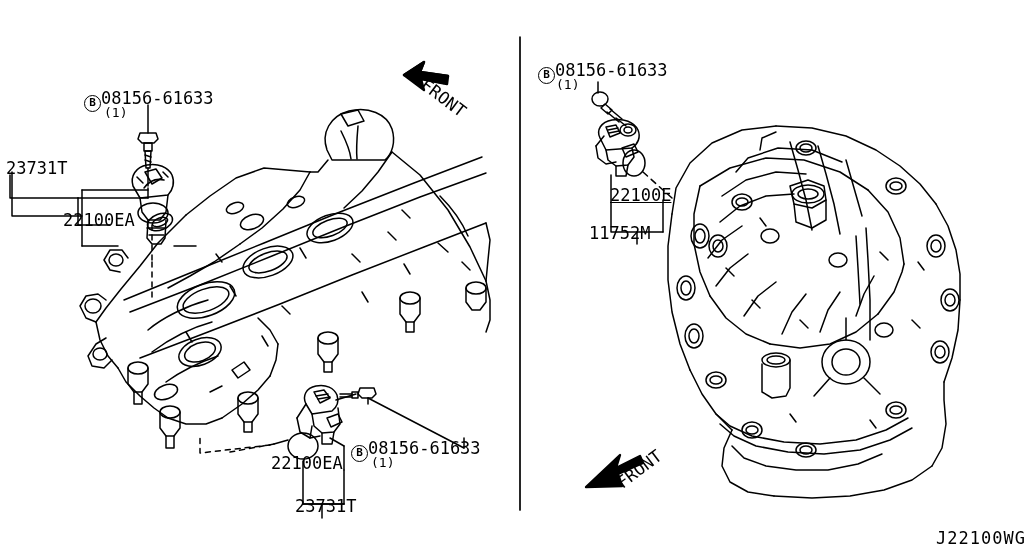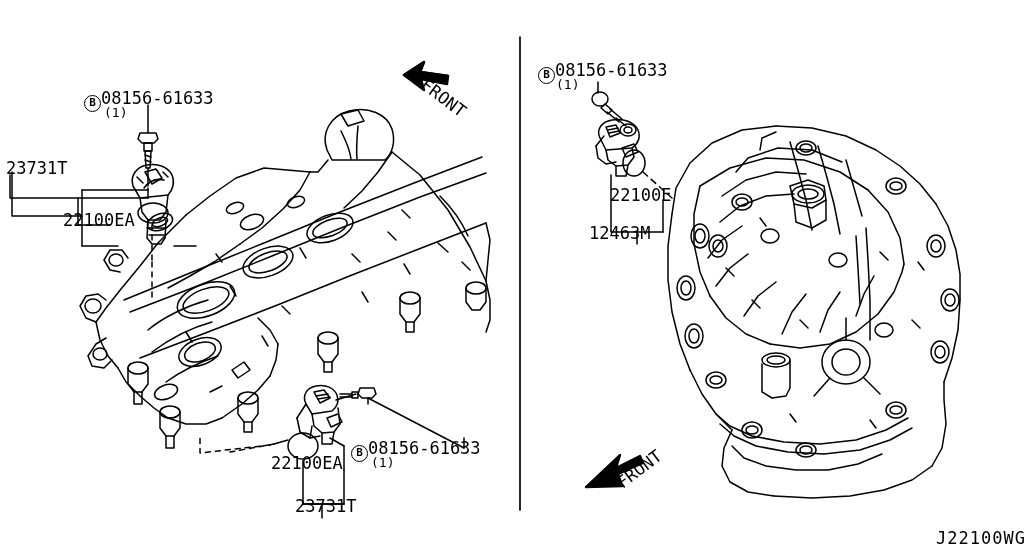--- a/index.html
+++ b/index.html
@@ -369,21 +369,21 @@
 <div class="lbl pn" style="left:6px;top:160px;">23731T</div>
 <div class="lbl pn" style="left:63px;top:212px;">22100EA</div>
 
 <div class="lbl pn" style="left:271px;top:455px;">22100EA</div>
 <div class="lbl pn" style="left:351px;top:440px;"><span class="bcirc">B</span><span>08156-61633</span></div>
 <div class="lbl qty" style="left:371px;top:456px;">(1)</div>
 <div class="lbl pn" style="left:295px;top:498px;">23731T</div>
 
 <div class="lbl pn" style="left:538px;top:62px;"><span class="bcirc">B</span><span>08156-61633</span></div>
 <div class="lbl qty" style="left:556px;top:78px;">(1)</div>
-<div class="lbl pn" style="left:610px;top:187px;">22100E</div>
-<div class="lbl pn" style="left:589px;top:225px;">12463M</div>
+<div class="lbl pn" style="left:610px;top:187px;text-decoration:underline;">22100E</div>
+<div class="lbl pn" style="left:589px;top:225px;">11752M</div>
 
 <div class="lbl frontword" style="left:428px;top:76px;transform:rotate(37deg);transform-origin:0 0;">FRONT</div>
 <div class="lbl frontword" style="left:614px;top:478px;transform:rotate(-37deg);transform-origin:0 0;">FRONT</div>
 
 <div class="lbl code" style="left:936px;top:530px;">J22100WG</div>
 
 </div>
 
 </body></html>

